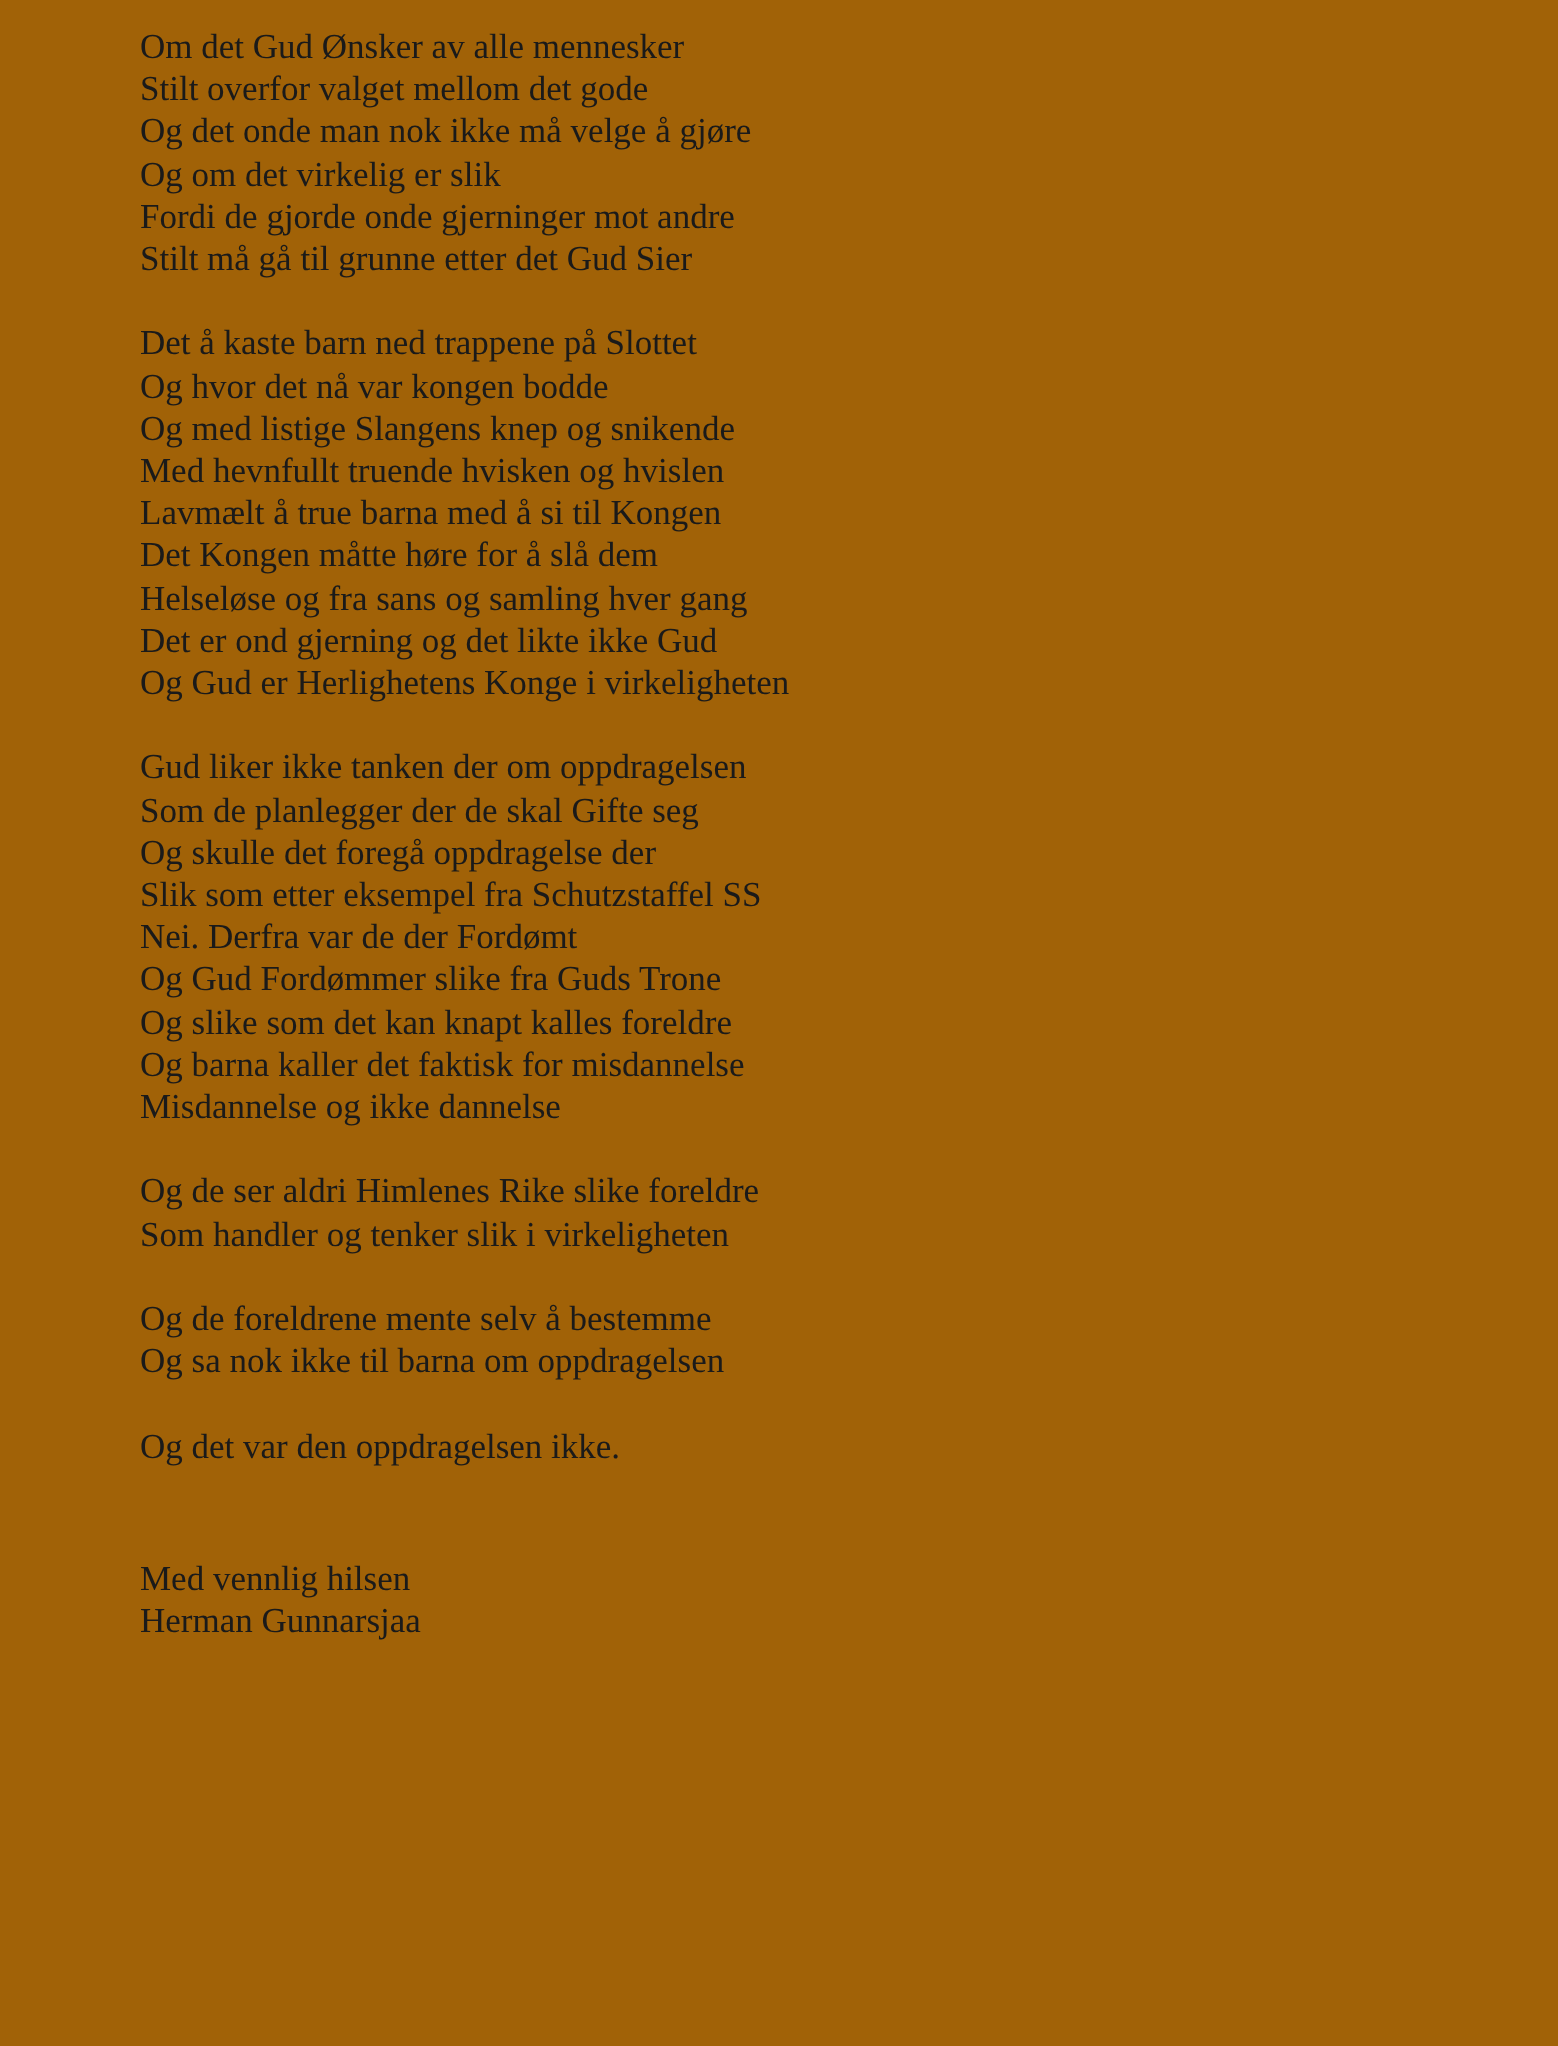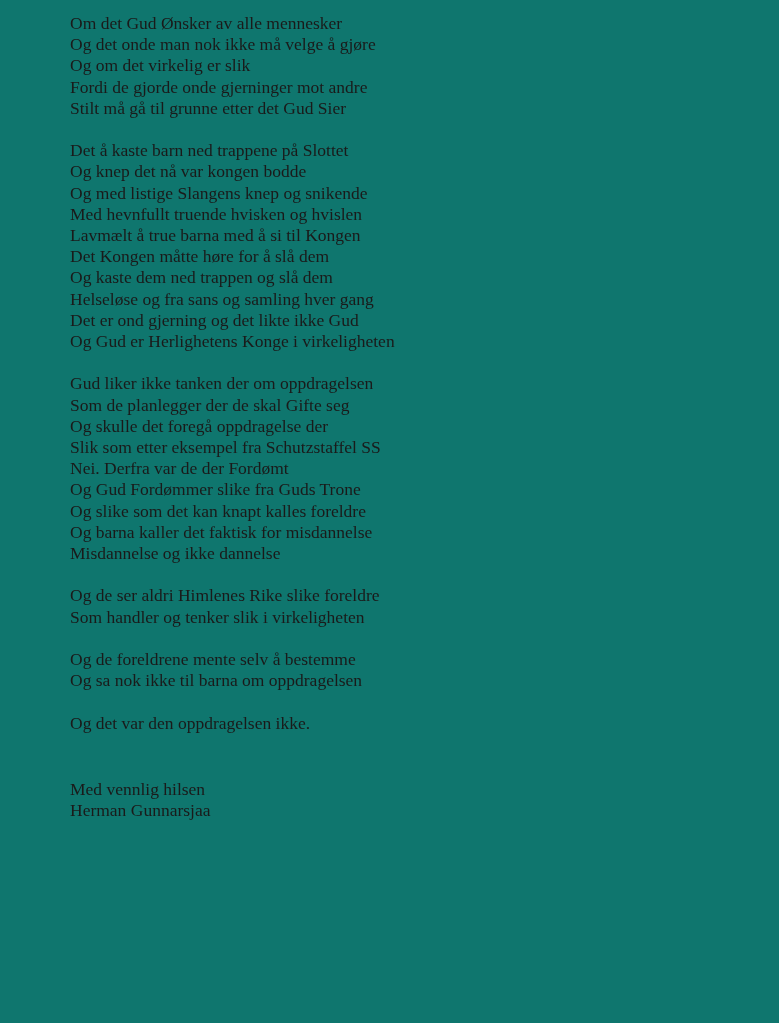--- a/index.html
+++ b/index.html
@@ -4,21 +4,21 @@
 <style>
   html, body {
     margin: 0;
     padding: 0;
     background: #ffffff;
   }
   .page {
     position: relative;
     width: 779px;
     height: 1023px;
-    background: #0f766e;
+    background: #a16207;
     box-sizing: border-box;
     padding: 13px 40px 0 70px;
     font-family: "Liberation Serif", "DejaVu Serif", serif;
     font-size: 17.5px;
     line-height: 21.2px;
     color: #1a1a1a;
     overflow: hidden;
   }
   .stanza {
     margin: 0 0 21.2px 0;
@@ -30,34 +30,34 @@
     margin-top: 45px;
   }
 </style>
 </head>
 <body>
 
 <div class="page">
 
   <div class="stanza">
     <div class="line">Om det Gud Ønsker av alle mennesker</div>
+    <div class="line">Stilt overfor valget mellom det gode</div>
     <div class="line">Og det onde man nok ikke må velge å gjøre</div>
     <div class="line">Og om det virkelig er slik</div>
     <div class="line">Fordi de gjorde onde gjerninger mot andre</div>
     <div class="line">Stilt må gå til grunne etter det Gud Sier</div>
   </div>
 
   <div class="stanza">
     <div class="line">Det å kaste barn ned trappene på Slottet</div>
-    <div class="line">Og knep det nå var kongen bodde</div>
+    <div class="line">Og hvor det nå var kongen bodde</div>
     <div class="line">Og med listige Slangens knep og snikende</div>
     <div class="line">Med hevnfullt truende hvisken og hvislen</div>
     <div class="line">Lavmælt å true barna med å si til Kongen</div>
     <div class="line">Det Kongen måtte høre for å slå dem</div>
-    <div class="line">Og kaste dem ned trappen og slå dem</div>
     <div class="line">Helseløse og fra sans og samling hver gang</div>
     <div class="line">Det er ond gjerning og det likte ikke Gud</div>
     <div class="line">Og Gud er Herlighetens Konge i virkeligheten</div>
   </div>
 
   <div class="stanza">
     <div class="line">Gud liker ikke tanken der om oppdragelsen</div>
     <div class="line">Som de planlegger der de skal Gifte seg</div>
     <div class="line">Og skulle det foregå oppdragelse der</div>
     <div class="line">Slik som etter eksempel fra Schutzstaffel SS</div>

